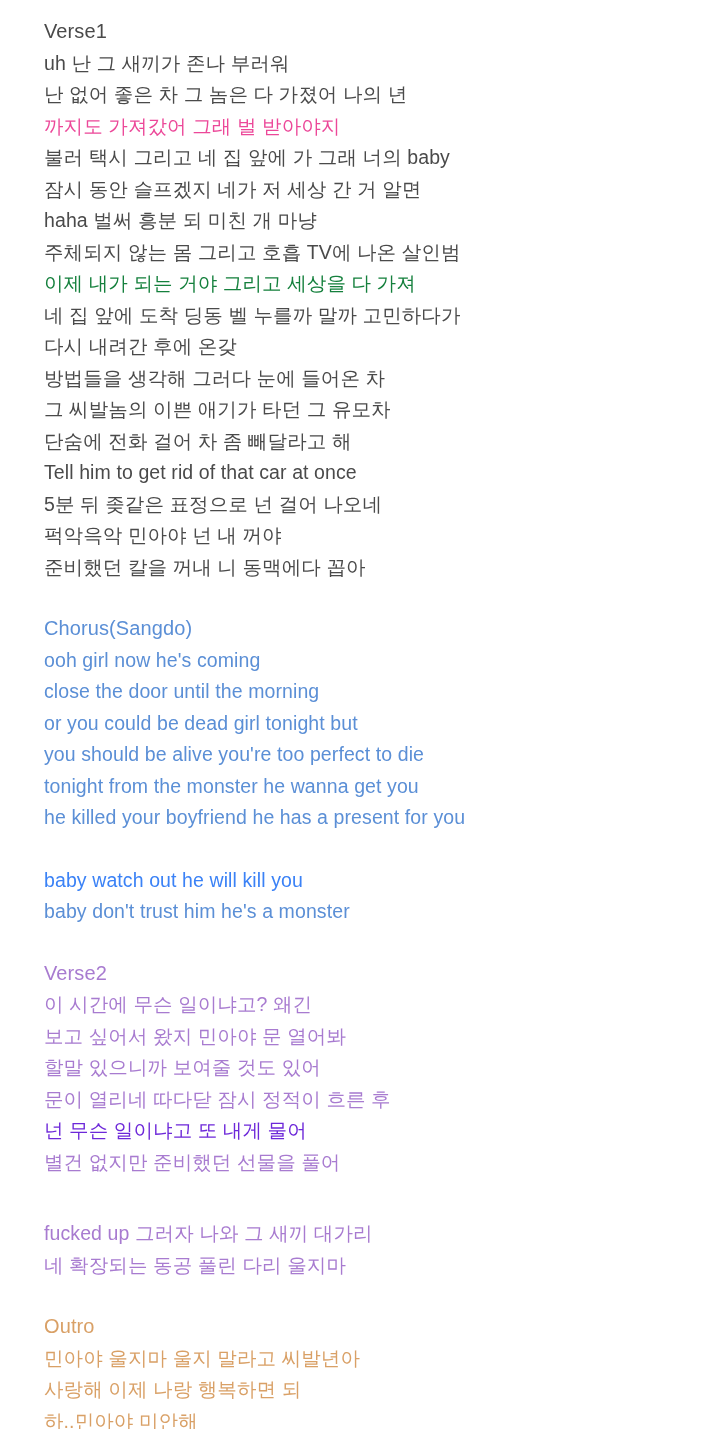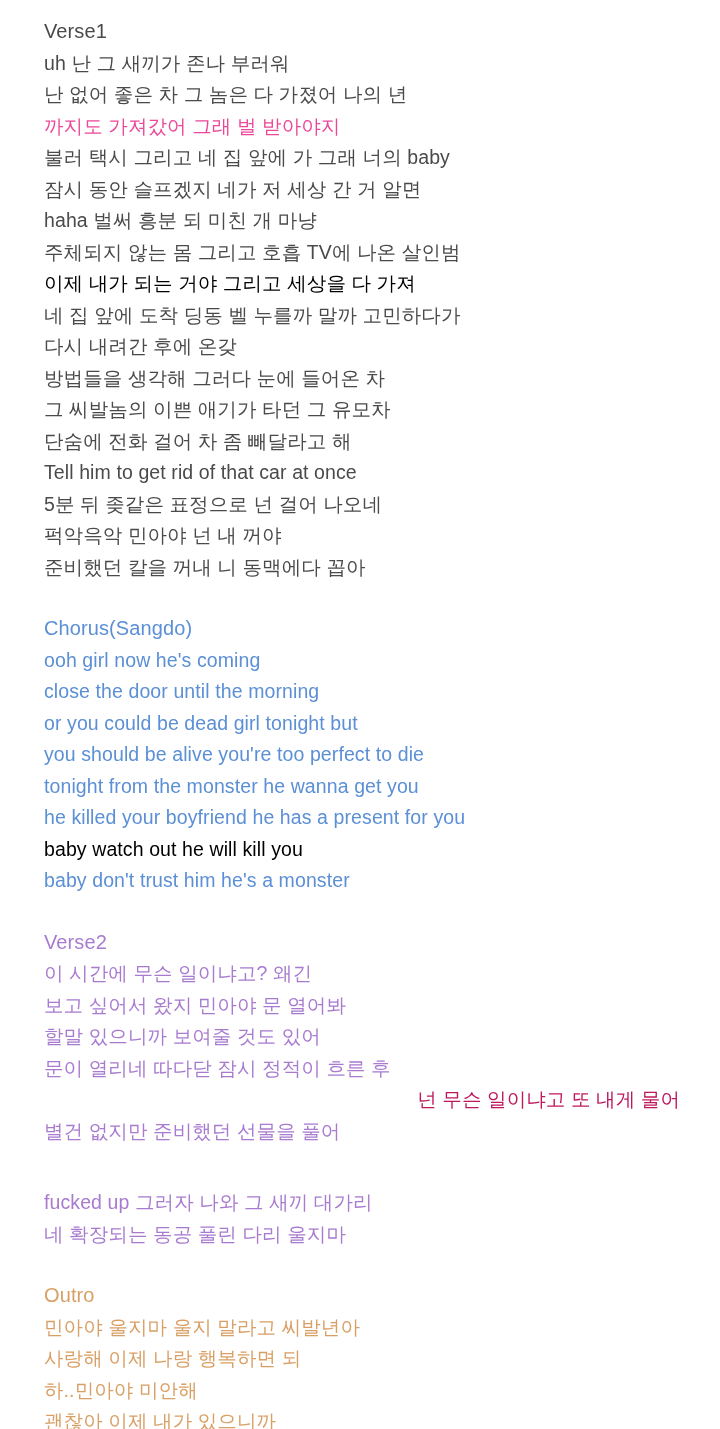--- a/index.html
+++ b/index.html
@@ -47,49 +47,49 @@
   <div id="sections-root">
       <div class="section">
         <div class="section-heading" style="color: rgb(74, 74, 74);">Verse1</div>
         <div class="line" style="color: rgb(74, 74, 74);">uh 난 그 새끼가 존나 부러워</div>
         <div class="line" style="color: rgb(74, 74, 74);">난 없어 좋은 차 그 놈은 다 가졌어 나의 년</div>
         <div class="line" style="color: #ec4899;">까지도 가져갔어 그래 벌 받아야지</div>
         <div class="line" style="color: rgb(74, 74, 74);">불러 택시 그리고 네 집 앞에 가 그래 너의 baby</div>
         <div class="line" style="color: rgb(74, 74, 74);">잠시 동안 슬프겠지 네가 저 세상 간 거 알면</div>
         <div class="line" style="color: rgb(74, 74, 74);">haha 벌써 흥분 되 미친 개 마냥</div>
         <div class="line" style="color: rgb(74, 74, 74);">주체되지 않는 몸 그리고 호흡 TV에 나온 살인범</div>
-        <div class="line" style="color: #000000;">이제 내가 되는 거야 그리고 세상을 다 가져</div>
+        <div class="line" style="color: #15803d;">이제 내가 되는 거야 그리고 세상을 다 가져</div>
         <div class="line" style="color: rgb(74, 74, 74);">네 집 앞에 도착 딩동 벨 누를까 말까 고민하다가</div>
         <div class="line" style="color: rgb(74, 74, 74);">다시 내려간 후에 온갖</div>
         <div class="line" style="color: rgb(74, 74, 74);">방법들을 생각해 그러다 눈에 들어온 차</div>
         <div class="line" style="color: rgb(74, 74, 74);">그 씨발놈의 이쁜 애기가 타던 그 유모차</div>
         <div class="line" style="color: rgb(74, 74, 74);">단숨에 전화 걸어 차 좀 빼달라고 해</div>
         <div class="line" style="color: rgb(74, 74, 74);">Tell him to get rid of that car at once</div>
         <div class="line" style="color: rgb(74, 74, 74);">5분 뒤 좆같은 표정으로 넌 걸어 나오네</div>
         <div class="line" style="color: rgb(74, 74, 74);">퍽악윽악 민아야 넌 내 꺼야</div>
         <div class="line" style="color: rgb(74, 74, 74);">준비했던 칼을 꺼내 니 동맥에다 꼽아</div>
       </div>
       <div class="section">
         <div class="section-heading" style="color: rgb(91, 143, 214);">Chorus(Sangdo)</div>
         <div class="line" style="color: rgb(91, 143, 214);">ooh girl now he's coming</div>
         <div class="line" style="color: rgb(91, 143, 214);">close the door until the morning</div>
         <div class="line" style="color: rgb(91, 143, 214);">or you could be dead girl tonight but</div>
         <div class="line" style="color: rgb(91, 143, 214);">you should be alive you're too perfect to die</div>
         <div class="line" style="color: rgb(91, 143, 214);">tonight from the monster he wanna get you</div>
         <div class="line" style="color: rgb(91, 143, 214);">he killed your boyfriend he has a present for you</div>
-        <div class="line" style="color: #000000;">baby watch out he will kill you</div>
+        <div class="line" style="color: #3b82f6; margin-top: 31px;">baby watch out he will kill you</div>
         <div class="line" style="color: rgb(91, 143, 214);">baby don't trust him he's a monster</div>
       </div>
       <div class="section">
         <div class="section-heading" style="color: rgb(168, 123, 208);">Verse2</div>
         <div class="line" style="color: rgb(168, 123, 208);">이 시간에 무슨 일이냐고? 왜긴</div>
         <div class="line" style="color: rgb(168, 123, 208);">보고 싶어서 왔지 민아야 문 열어봐</div>
         <div class="line" style="color: rgb(168, 123, 208);">할말 있으니까 보여줄 것도 있어</div>
         <div class="line" style="color: rgb(168, 123, 208);">문이 열리네 따다닫 잠시 정적이 흐른 후</div>
-        <div class="line" style="color: #be185d; text-align: right;">넌 무슨 일이냐고 또 내게 물어</div>
+        <div class="line" style="color: #6d28d9;">넌 무슨 일이냐고 또 내게 물어</div>
         <div class="line" style="color: rgb(168, 123, 208);">별건 없지만 준비했던 선물을 풀어</div>
         <div class="line" style="color: rgb(168, 123, 208); margin-top: 40px;">fucked up 그러자 나와 그 새끼 대가리</div>
         <div class="line" style="color: rgb(168, 123, 208);">네 확장되는 동공 풀린 다리 울지마</div>
       </div>
       <div class="section">
         <div class="section-heading" style="color: rgb(217, 160, 102);">Outro</div>
         <div class="line" style="color: rgb(217, 160, 102);">민아야 울지마 울지 말라고 씨발년아</div>
         <div class="line" style="color: rgb(217, 160, 102);">사랑해 이제 나랑 행복하면 되</div>
         <div class="line" style="color: rgb(217, 160, 102);">하..민아야 미안해</div>
         <div class="line" style="color: rgb(217, 160, 102);">괜찮아 이제 내가 있으니까</div>

